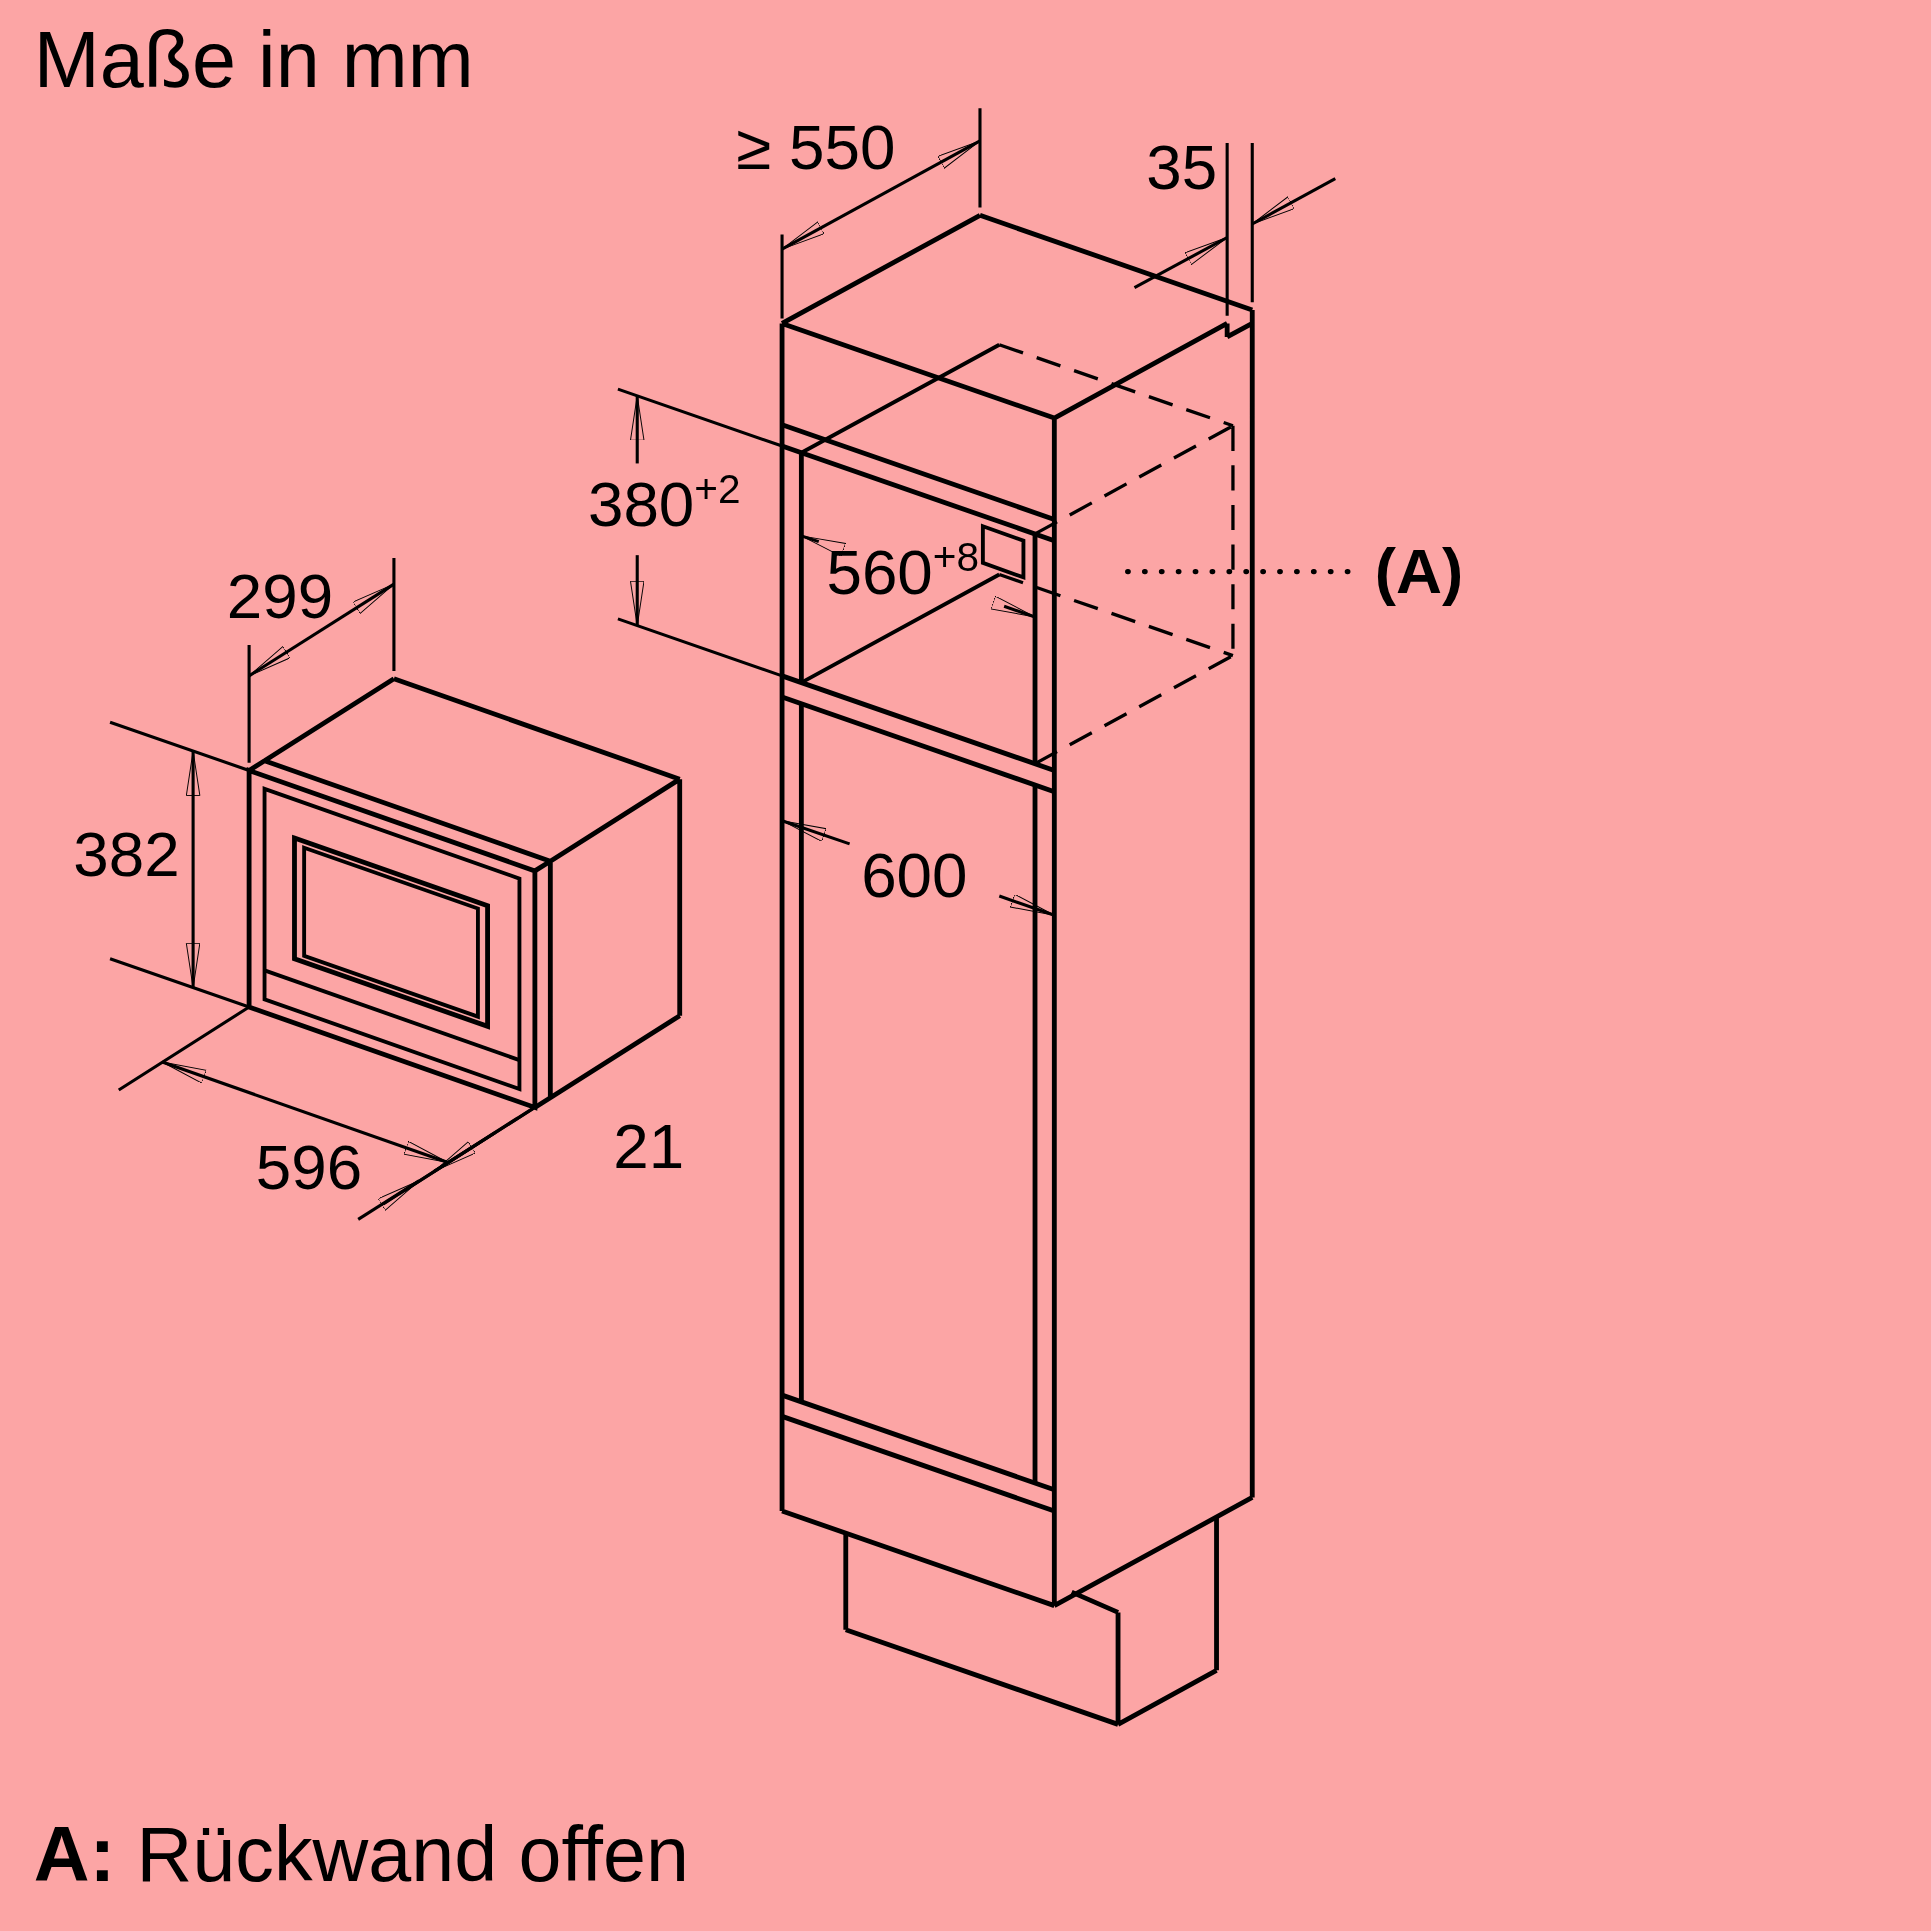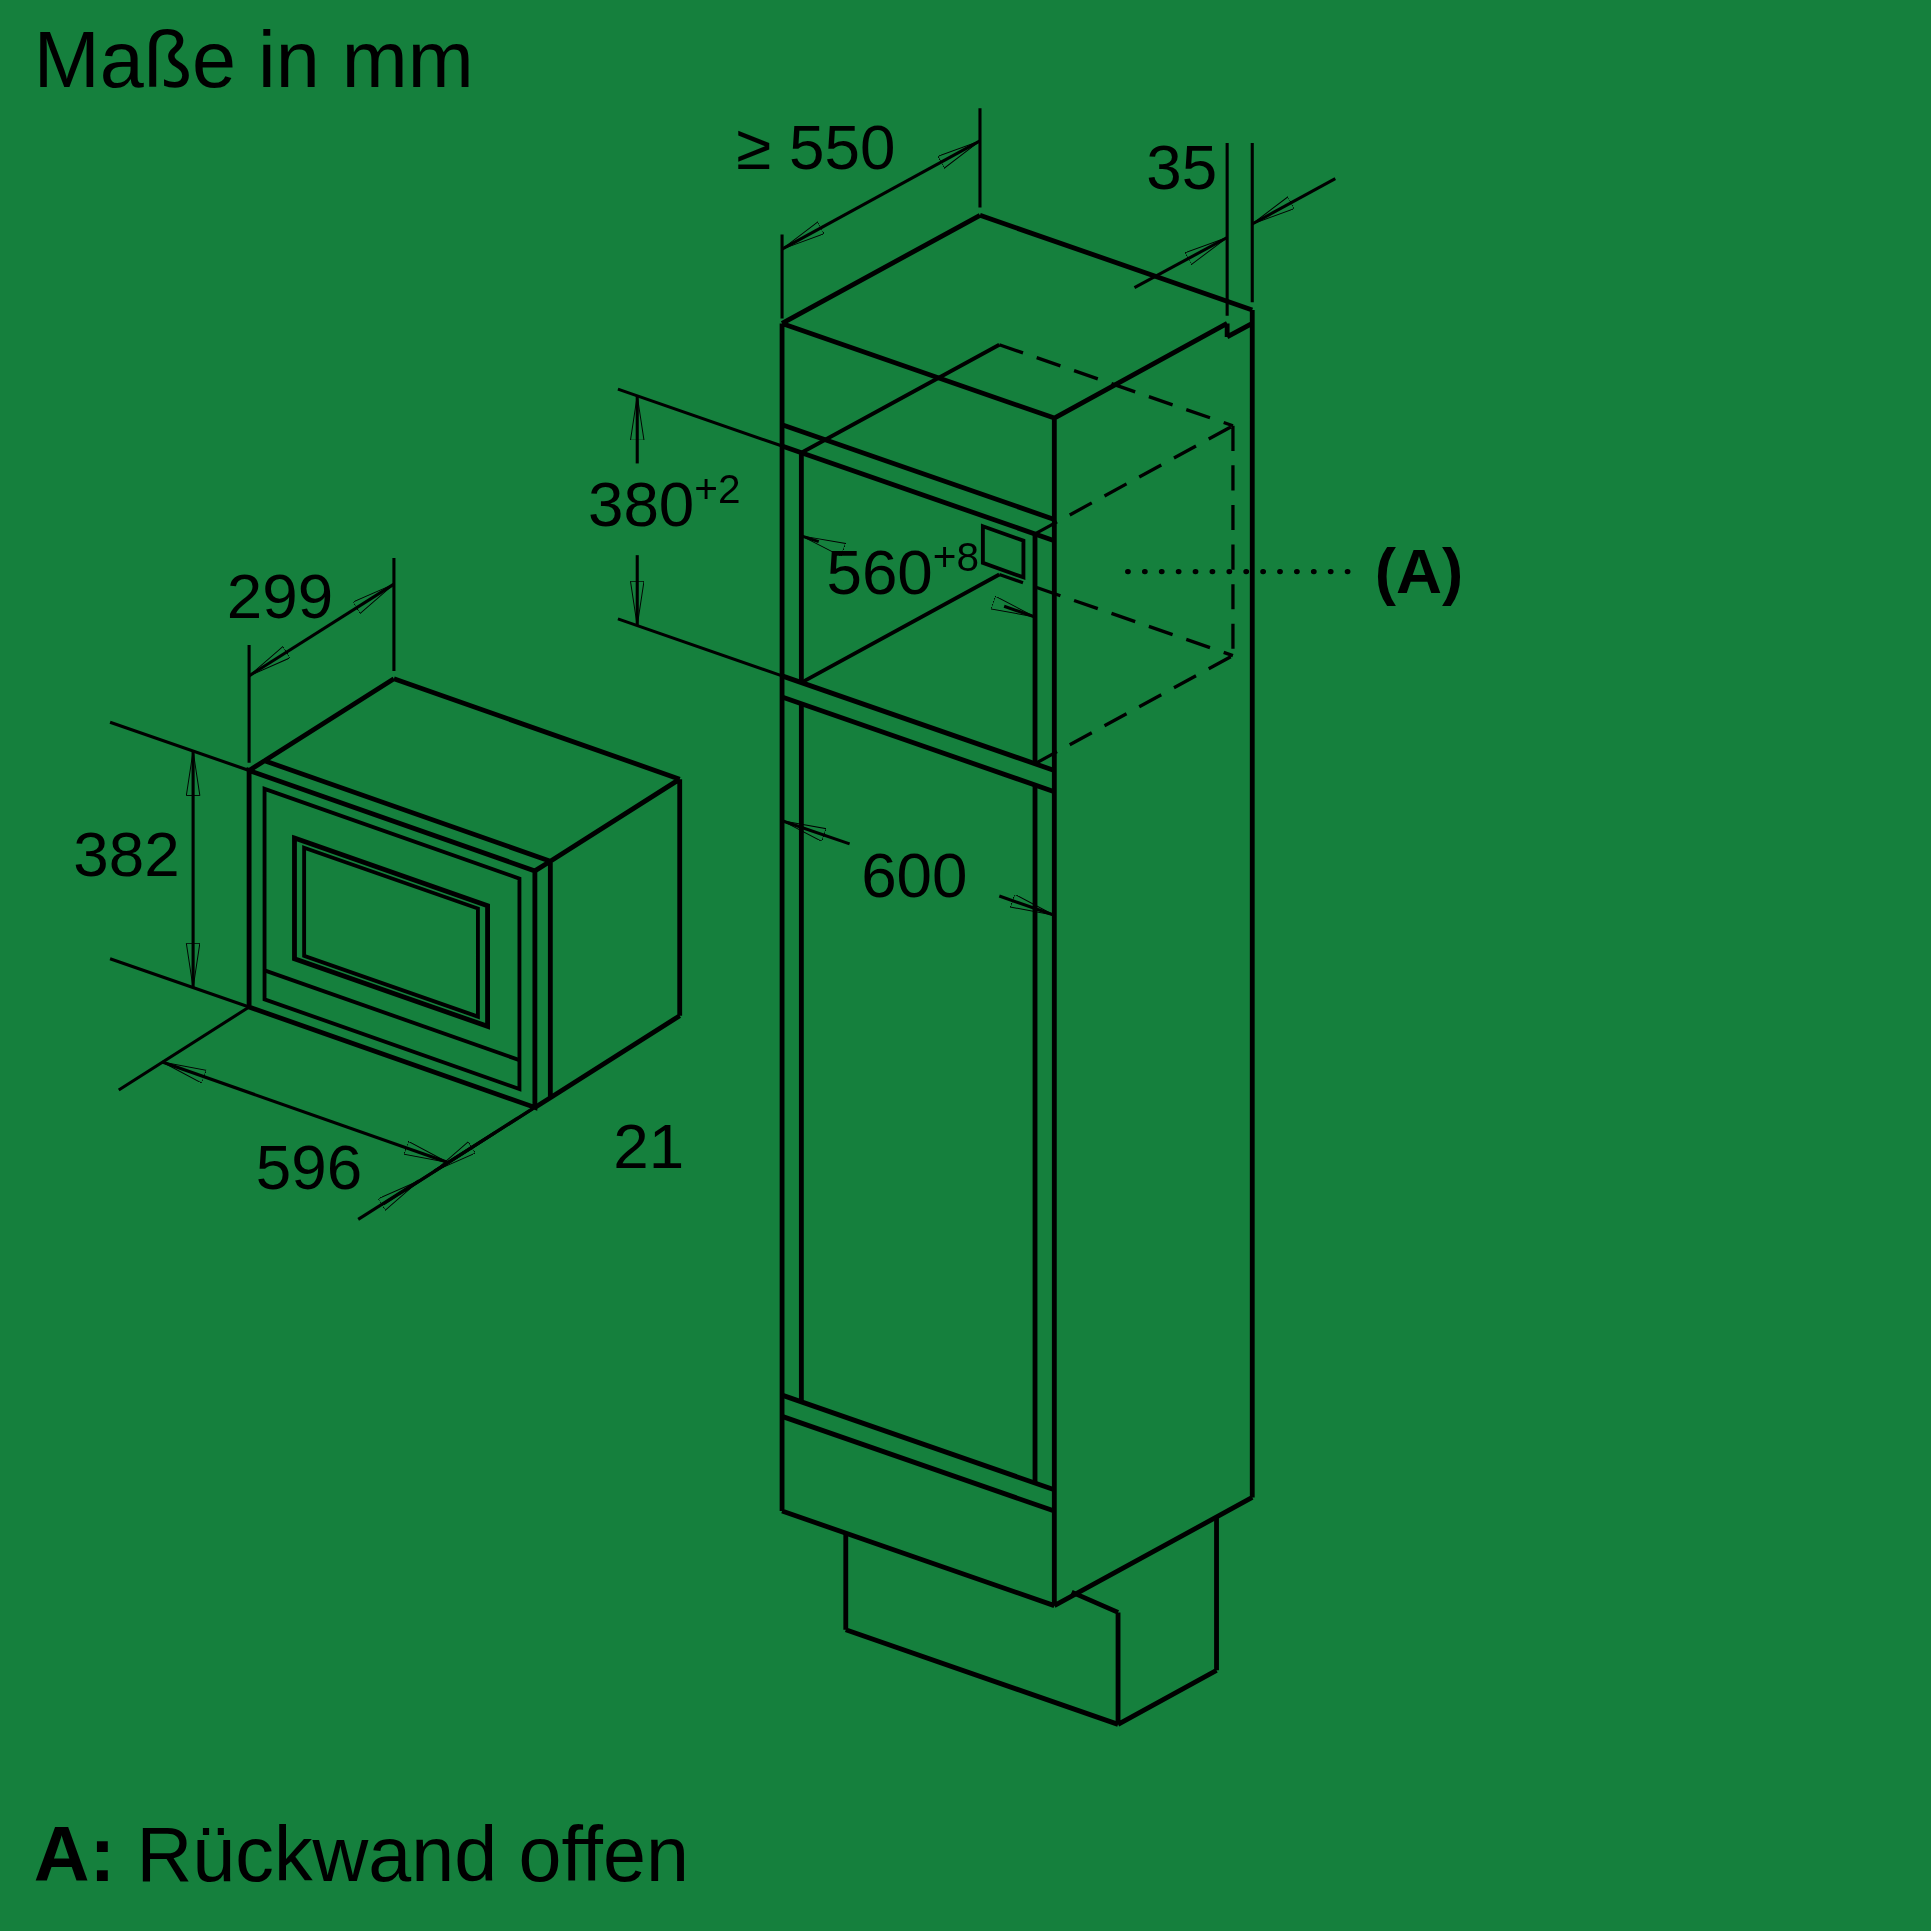--- a/index.html
+++ b/index.html
@@ -1,16 +1,16 @@
 <!DOCTYPE html>
 <html><head>
 <meta charset="utf-8">
 <style>
   html,body{margin:0;padding:0;background:#ffffff;}
-  .stage{width:1931px;height:1931px;position:relative;background:#15803d;}
+  .stage{width:1931px;height:1931px;position:relative;background:#fca5a5;}
   svg{display:block;}
   svg path, svg line{stroke:#000000;fill:none;stroke-linecap:butt;stroke-linejoin:miter;}
   .s5{stroke-width:5;}
   .s4{stroke-width:4;}
   .s3{stroke-width:3.2;}
   .dash{stroke-width:3.4;stroke-dasharray:26 15;}
   .dots{stroke-width:5.5;stroke-dasharray:0.5 17;stroke-linecap:round;}
   text{fill:#000000;font-family:"Liberation Sans", sans-serif;}
   .dim{font-size:66px;}
   .sup{font-size:42px;}

